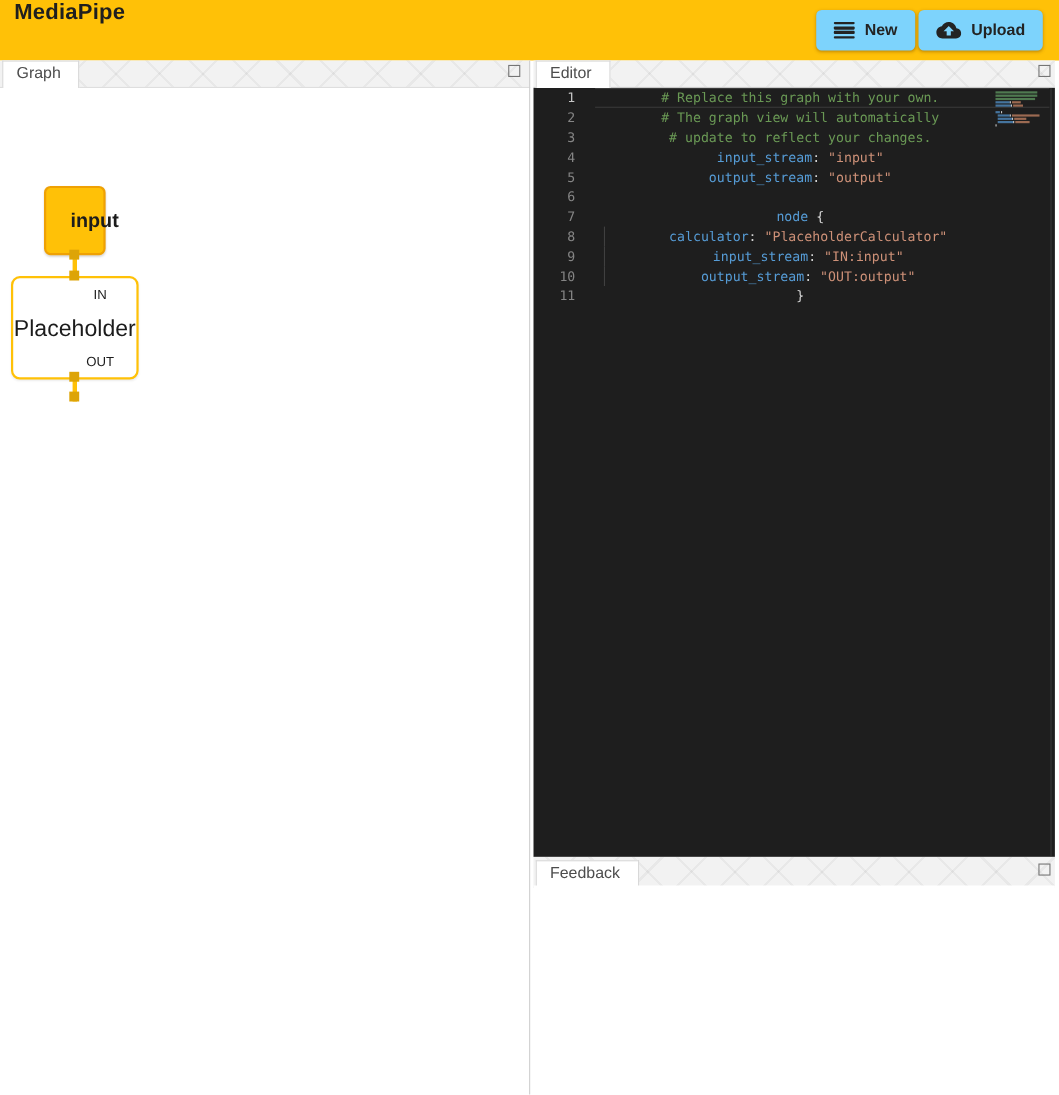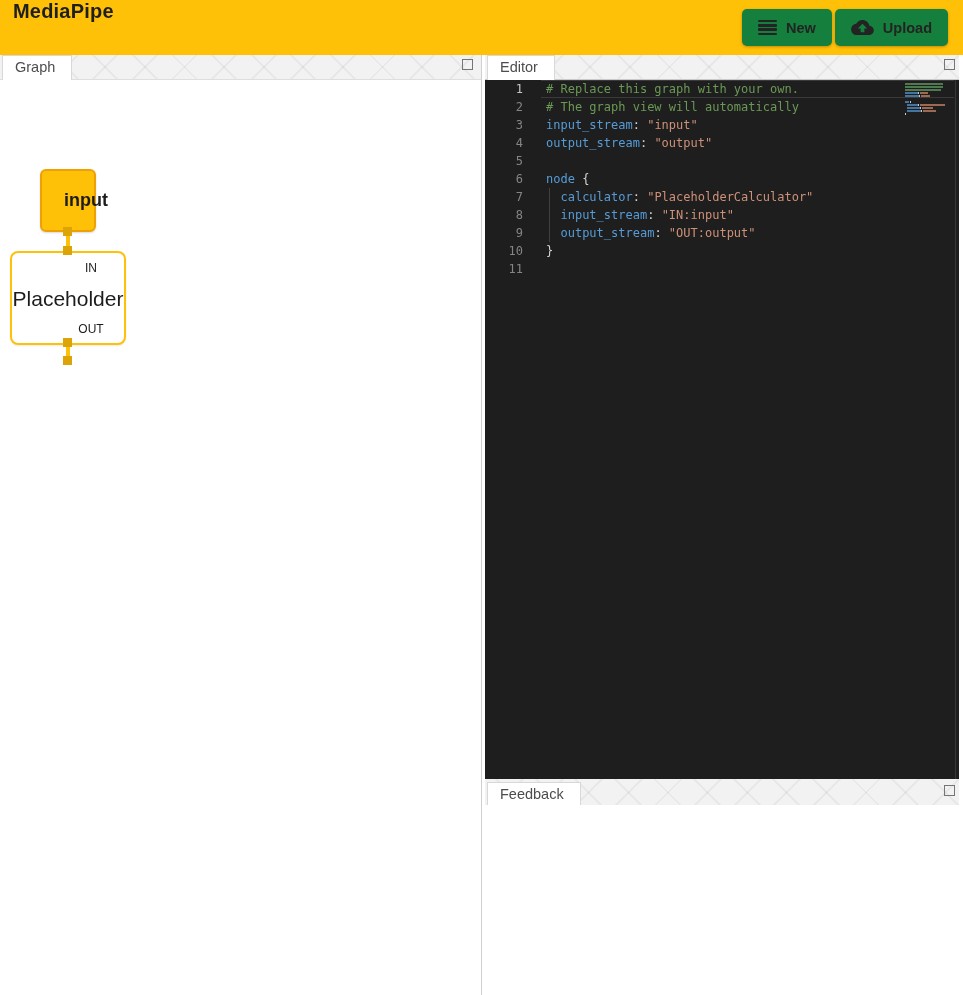--- a/index.html
+++ b/index.html
@@ -17,21 +17,21 @@
   .app-title {
     margin-left: 13px; font-size: 20px; font-weight: bold; color: #1f1f1f;
     letter-spacing: 0.2px;
   }
   .header-buttons {
     position: absolute; right: 15px; top: 9px; height: 37px;
     display: flex; gap: 3px;
   }
   .hbtn {
     display: flex; align-items: center; gap: 9px; padding: 16px 16px;
-    background: #15803d; border: none; border-radius: 5px;
+    background: #7dd3fc; border: none; border-radius: 5px;
     box-shadow: 0 1px 3px rgba(120,70,0,0.45);
     font-family: "Liberation Sans", sans-serif;
     font-size: 14.5px; font-weight: bold; color: #232323; cursor: pointer;
   }
   .menu-icon { width: 19px; height: 15px; display: flex; flex-direction: column; justify-content: space-between; }
   .menu-icon i { display: block; height: 2.4px; background: #232323; border-radius: 1px; }
   .cloud-icon { width: 23px; height: 17px; }
 
   
   .tabstrip {
@@ -92,21 +92,21 @@
     position: absolute; left: 485px; top: 80px; width: 474px; height: 699px;
     background: #1E1E1E; overflow: hidden;
     font-family: "DejaVu Sans Mono", monospace; font-size: 12px;
   }
   .editor-content::after {
     content: ""; position: absolute; right: 3px; top: 0; bottom: 0; width: 1px; background: #383838;
   }
   .gutter { position: absolute; left: 0; top: 0; width: 38px; }
   .gutter .ln { height: 18px; line-height: 18px; text-align: right; color: #858585; }
   .gutter .ln.active { color: #c6c6c6; }
-  .code-area { position: absolute; left: 61px; top: 0; right: 50px; }
+  .code-area { position: absolute; left: 61px; top: 0; right: 50px; text-align: center; }
   .code-line { position: relative; height: 18px; line-height: 18px; white-space: pre; }
   .code-line .guide { position: absolute; left: 3px; top: 0; bottom: 0; width: 1px; background: #404040; }
   .tk-c { color: #6A9955; }
   .tk-k { color: #569CD6; }
   .tk-s { color: #CE9178; }
   .tk-p { color: #D4D4D4; }
   .tk-w { color: #D4D4D4; }
   .active-line {
     position: absolute; left: 56px; right: 5px; height: 18px;
     border-top: 1px solid #3a3a3a; border-bottom: 1px solid #3a3a3a;
@@ -190,20 +190,21 @@
       <div class="ln">6</div>
       <div class="ln">7</div>
       <div class="ln">8</div>
       <div class="ln">9</div>
       <div class="ln">10</div>
       <div class="ln">11</div>
     </div>
   <div class="code-area" id="code-lines">
       <div class="code-line"><span class="tk-c"># Replace this graph with your own.</span></div>
       <div class="code-line"><span class="tk-c"># The graph view will automatically</span></div>
+      <div class="code-line"><span class="tk-c"># update to reflect your changes.</span></div>
       <div class="code-line"><span class="tk-k">input_stream</span><span class="tk-p">:</span><span class="tk-w"> </span><span class="tk-s">"input"</span></div>
       <div class="code-line"><span class="tk-k">output_stream</span><span class="tk-p">:</span><span class="tk-w"> </span><span class="tk-s">"output"</span></div>
       <div class="code-line"></div>
       <div class="code-line"><span class="tk-k">node</span><span class="tk-w"> </span><span class="tk-p">{</span></div>
       <div class="code-line"><span class="guide"></span><span class="tk-w">  </span><span class="tk-k">calculator</span><span class="tk-p">:</span><span class="tk-w"> </span><span class="tk-s">"PlaceholderCalculator"</span></div>
       <div class="code-line"><span class="guide"></span><span class="tk-w">  </span><span class="tk-k">input_stream</span><span class="tk-p">:</span><span class="tk-w"> </span><span class="tk-s">"IN:input"</span></div>
       <div class="code-line"><span class="guide"></span><span class="tk-w">  </span><span class="tk-k">output_stream</span><span class="tk-p">:</span><span class="tk-w"> </span><span class="tk-s">"OUT:output"</span></div>
       <div class="code-line"><span class="tk-p">}</span></div>
     </div>
   <div class="minimap" id="minimap">

